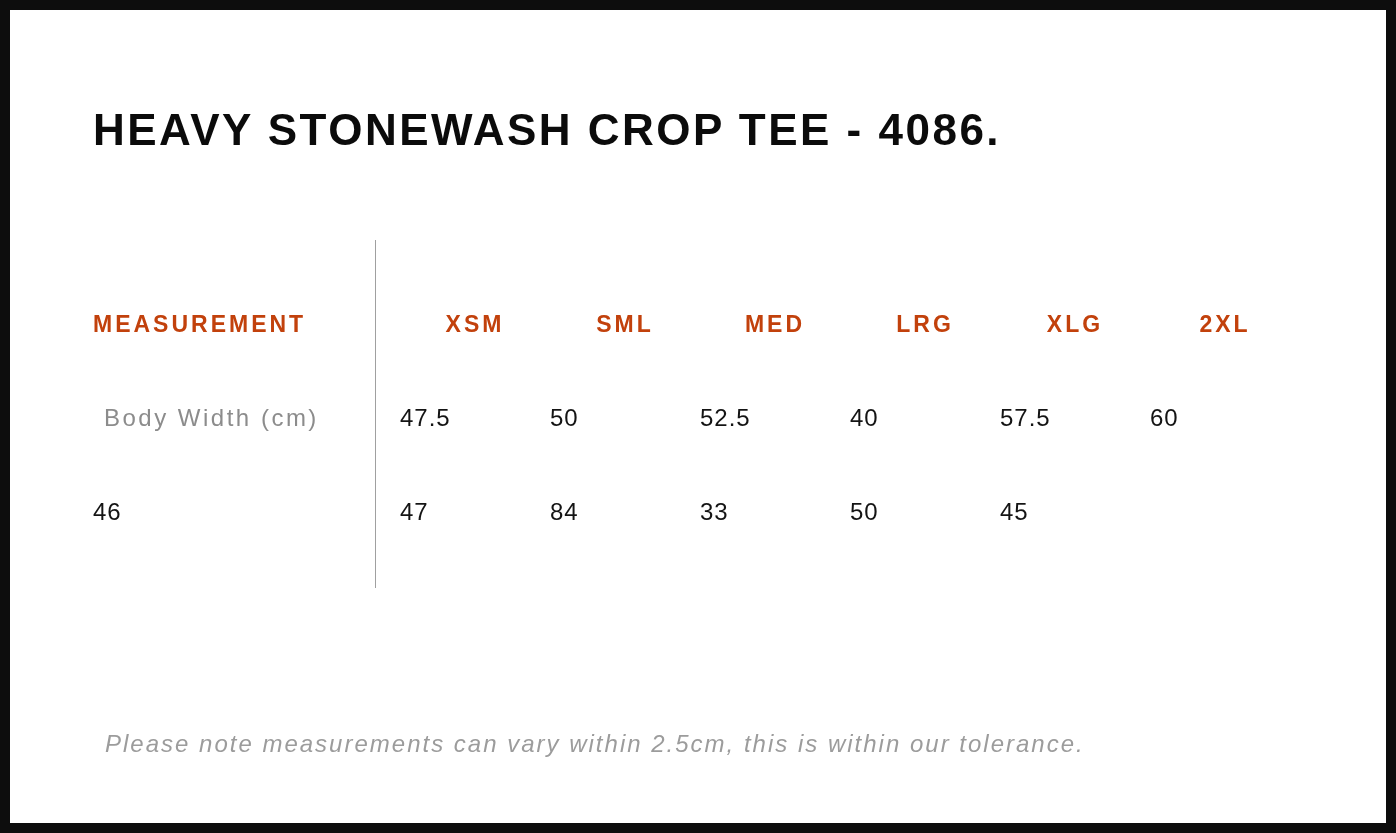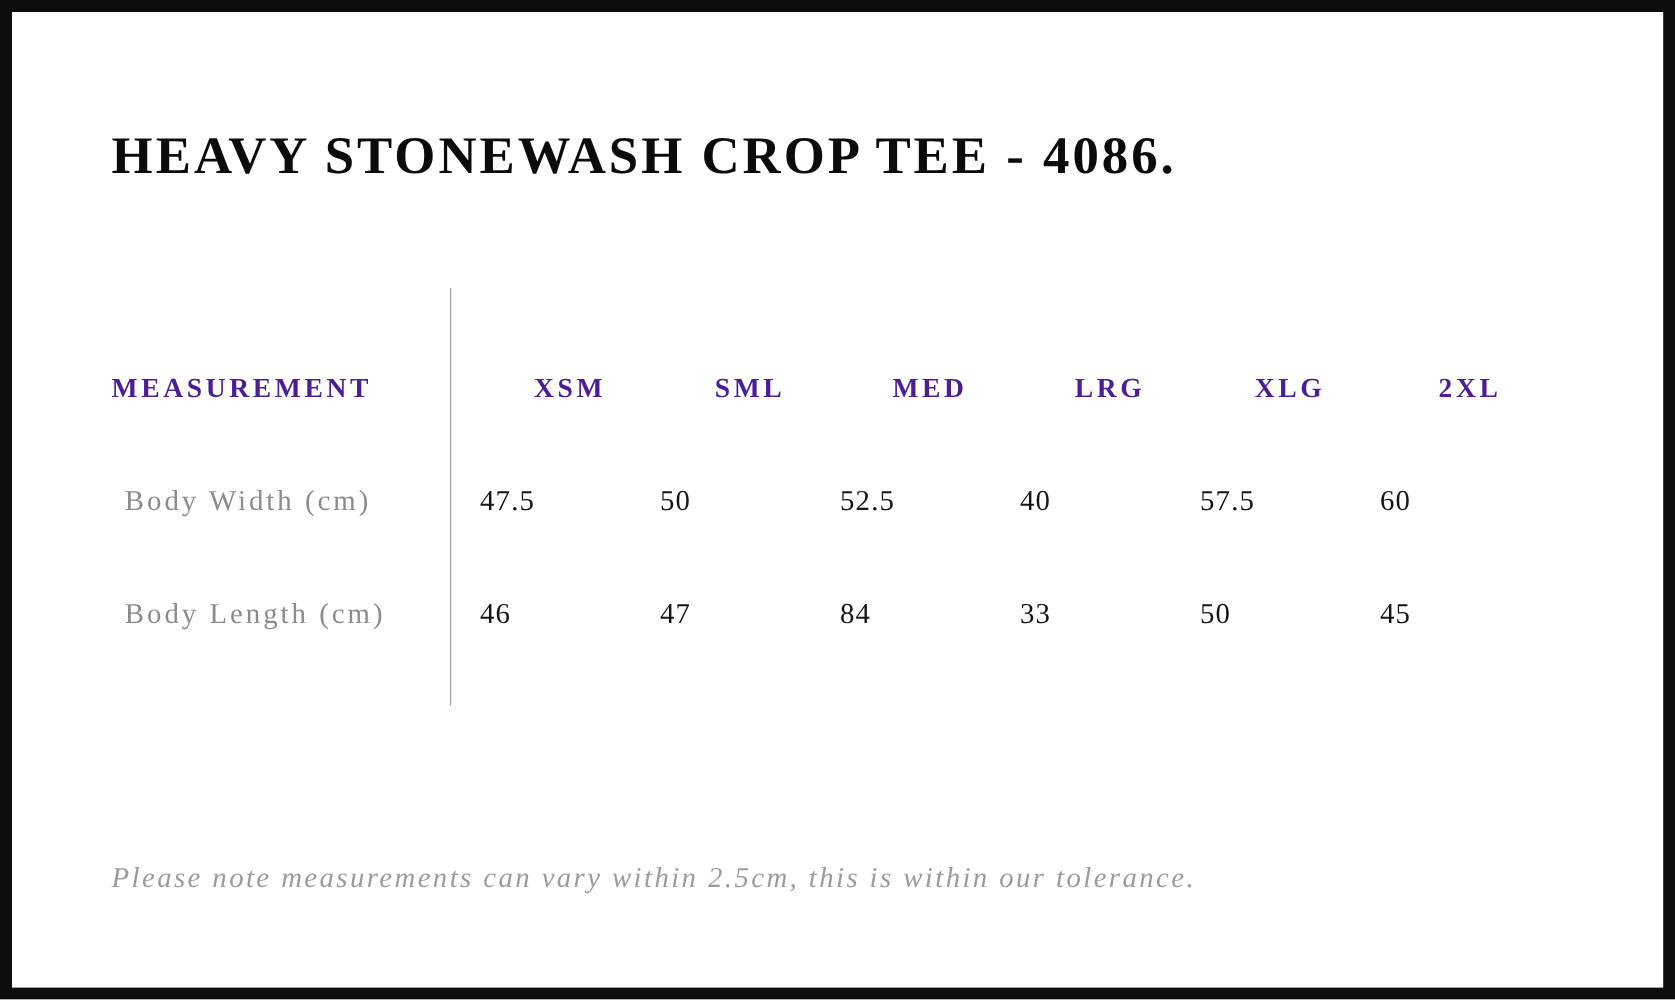--- a/index.html
+++ b/index.html
@@ -9,21 +9,20 @@
     font-family: "Liberation Sans", sans-serif;
   }
   .frame {
     position: relative;
     box-sizing: border-box;
     width: 1396px;
     height: 833px;
     background: #ffffff;
     border: 10px solid #0d0d0d;
     overflow: hidden;
-    font-family: Liberation Serif, serif;
   }
   .title {
     position: absolute;
     left: 83px;
     top: 96px;
     margin: 0;
     font-size: 44px;
     line-height: 48px;
     font-weight: 800;
     letter-spacing: 2.5px;
@@ -47,21 +46,21 @@
     grid-auto-rows: 94px;
     align-items: center;
   }
   .cell {
     white-space: nowrap;
   }
   .cell.head {
     font-size: 23px;
     font-weight: 700;
     letter-spacing: 3px;
-    color: #4c1d95;
+    color: #c2410c;
     text-align: center;
   }
   .cell.head.label-col {
     text-align: left;
   }
   .cell.row-label {
     font-size: 24px;
     font-weight: 400;
     letter-spacing: 2.5px;
     color: #8c8c8c;
@@ -72,21 +71,21 @@
     font-size: 24px;
     font-weight: 400;
     letter-spacing: 1px;
     color: #141414;
     text-align: left;
   }
   .note {
     position: absolute;
     left: 83px;
     top: 706px;
-    margin: 0;
+    margin: 12px;
     font-size: 24px;
     line-height: 32px;
     font-style: italic;
     letter-spacing: 2px;
     color: #9c9c9c;
     white-space: nowrap;
   }
 </style>
 </head>
 <body>
@@ -108,21 +107,20 @@
     <div class="cell head">2XL</div>
 
     <div class="cell row-label">Body Width (cm)</div>
     <div class="cell value">47.5</div>
     <div class="cell value">50</div>
     <div class="cell value">52.5</div>
     <div class="cell value">40</div>
     <div class="cell value">57.5</div>
     <div class="cell value">60</div>
 
-    <div class="cell row-label">Body Length (cm)</div>
     <div class="cell value">46</div>
     <div class="cell value">47</div>
     <div class="cell value">84</div>
     <div class="cell value">33</div>
     <div class="cell value">50</div>
     <div class="cell value">45</div>
 
   </div>
 
   <p class="note">Please note measurements can vary within 2.5cm, this is within our tolerance.</p>

